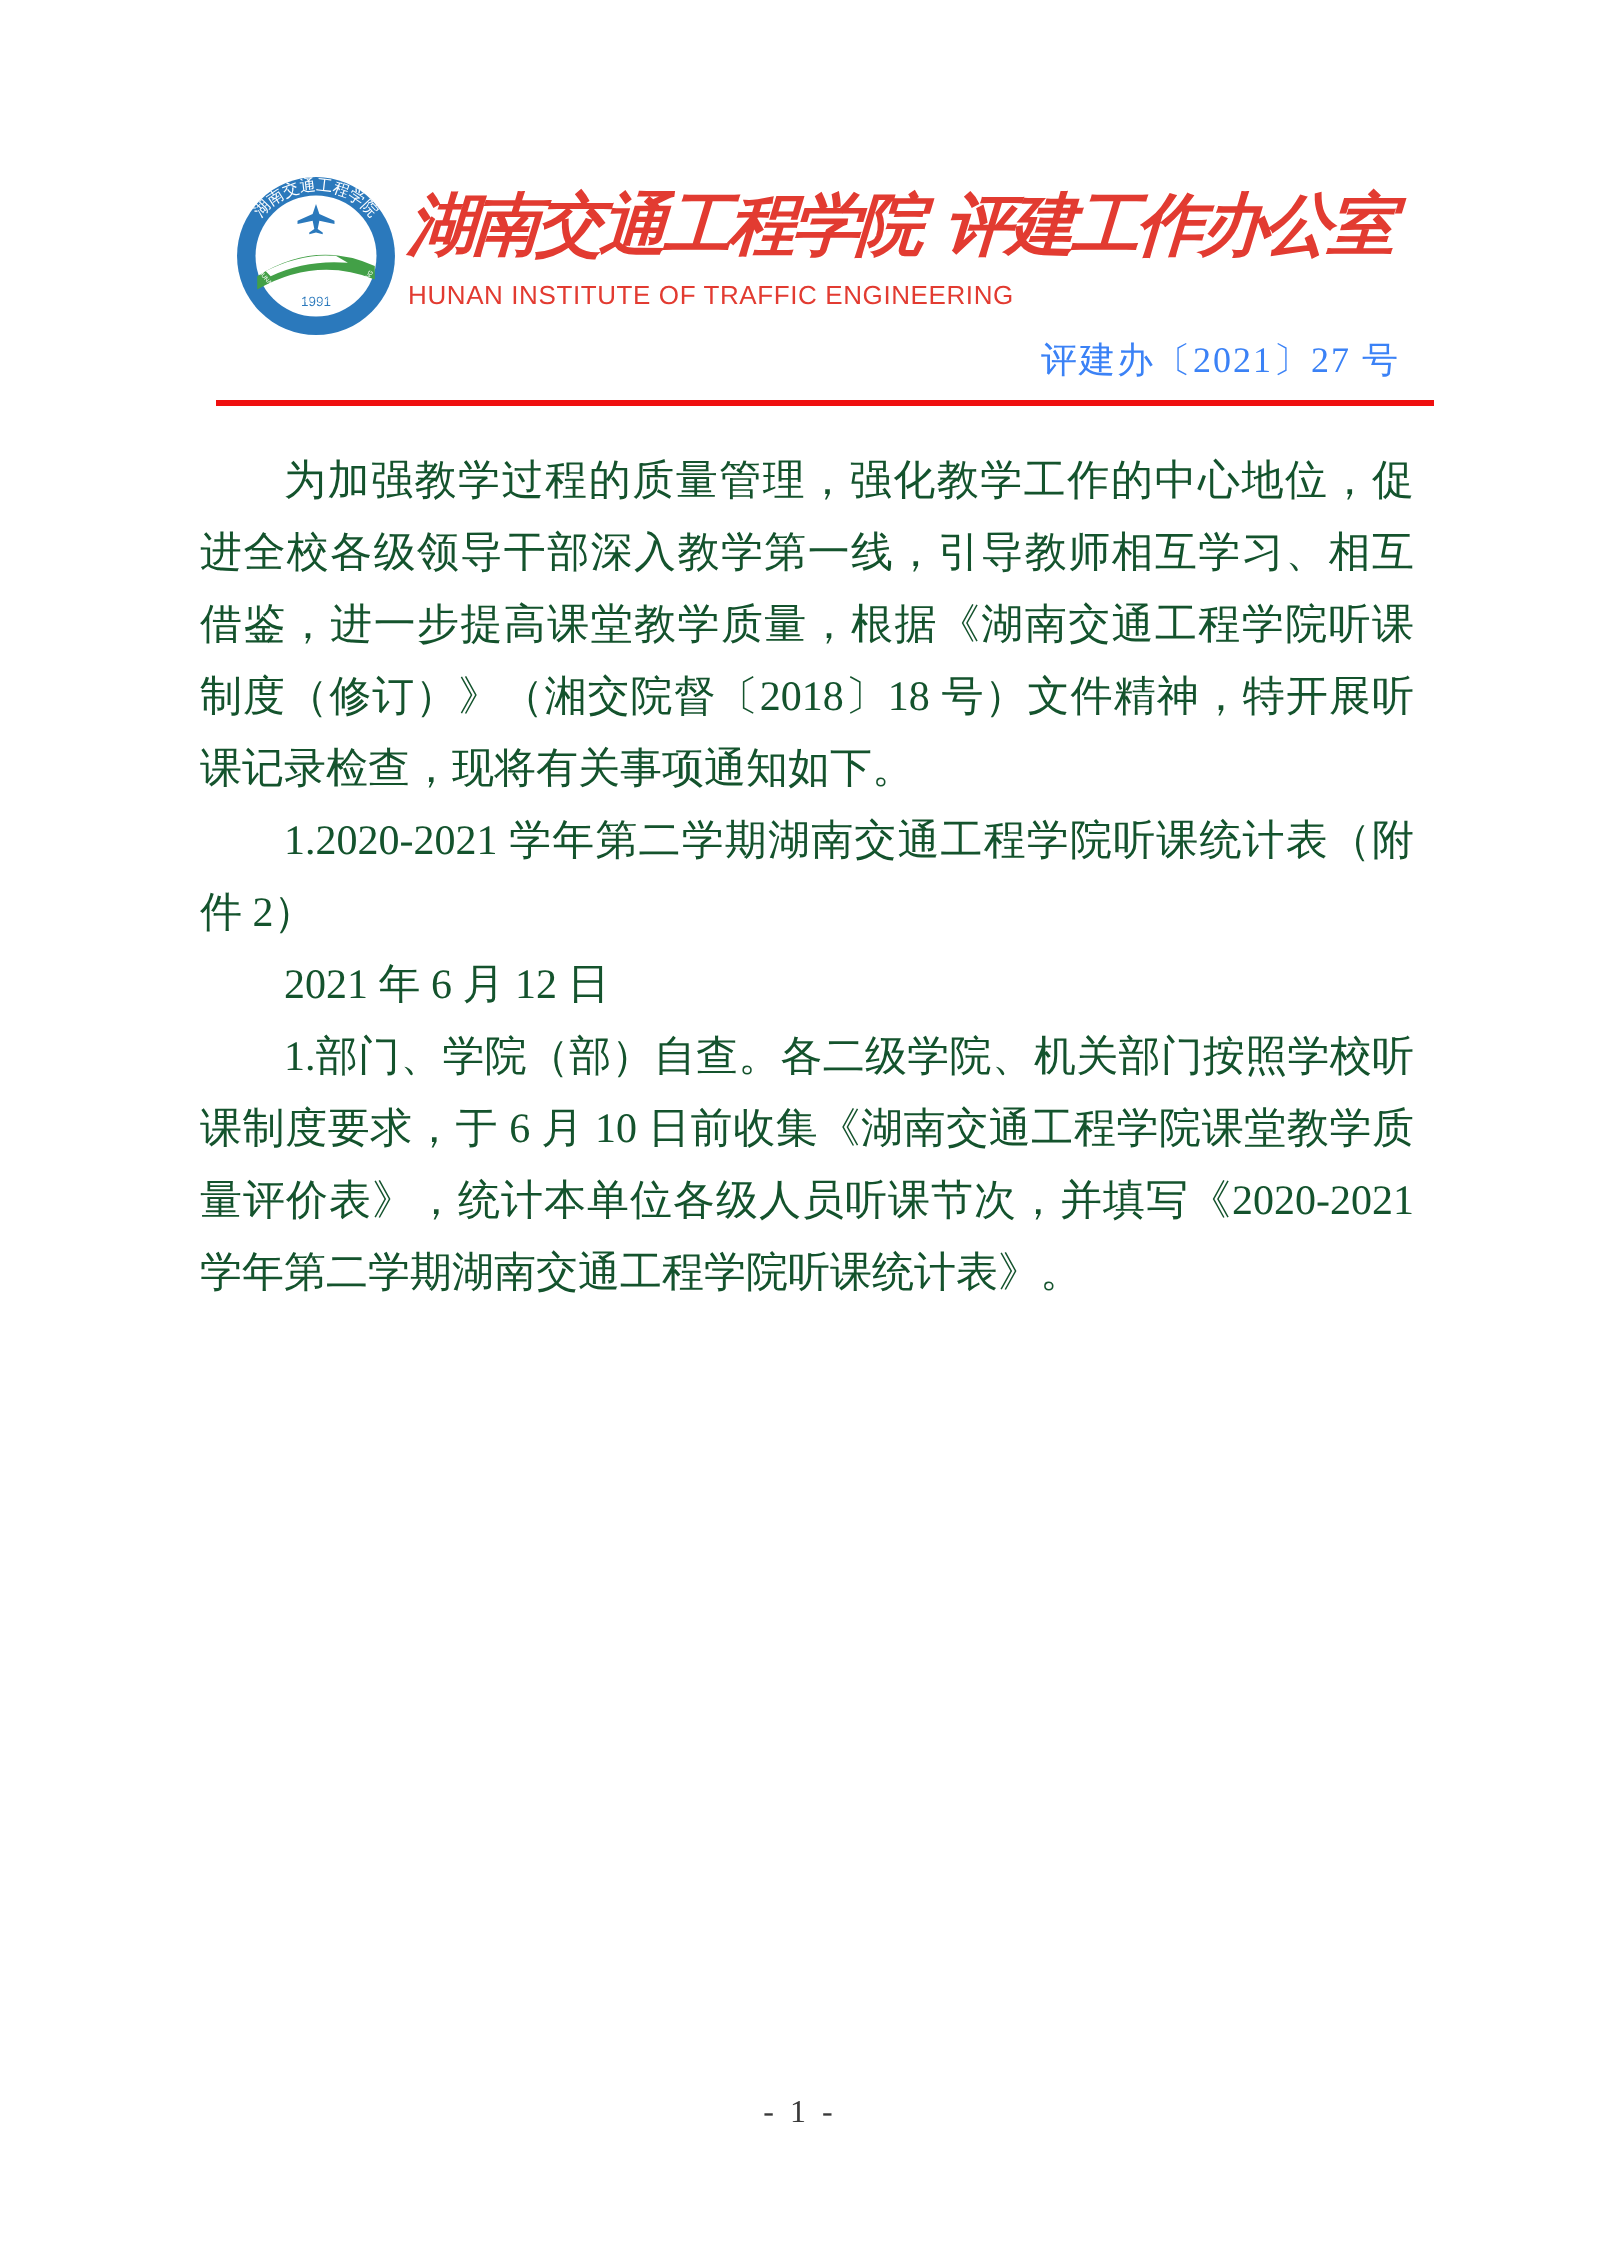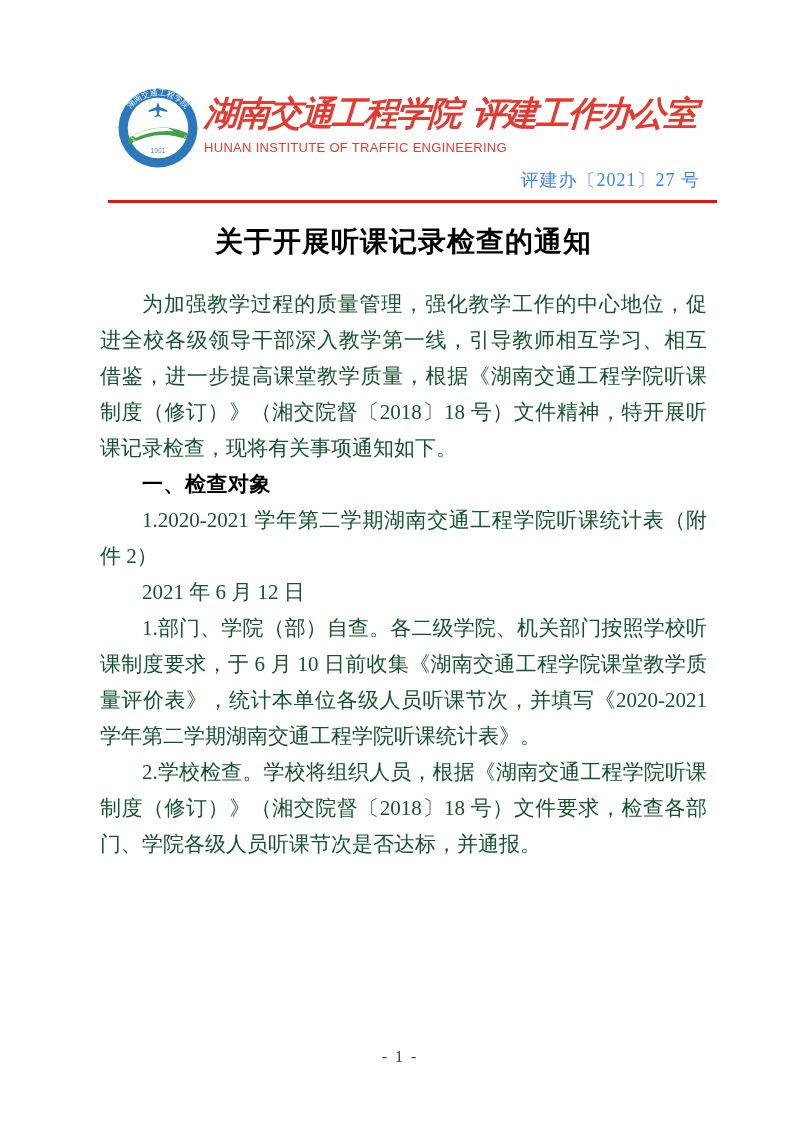--- a/index.html
+++ b/index.html
@@ -140,26 +140,23 @@
       <span>湖南交通工程学院</span><span class="office">评建工作办公室</span>
     </div>
     <div class="masthead-en">HUNAN INSTITUTE OF TRAFFIC ENGINEERING</div>
   </div>
 
   <div class="doc-number">评建办〔2021〕27 号</div>
 
   <div class="red-line"></div>
 
   <div class="content">
-    <h1 class="notice-title">关于开展听课记录检查的通知</h1>
     <main id="body-container">
         <p class="text">为加强教学过程的质量管理，强化教学工作的中心地位，促进全校各级领导干部深入教学第一线，引导教师相互学习、相互借鉴，进一步提高课堂教学质量，根据《湖南交通工程学院听课制度（修订）》（湘交院督〔2018〕18 号）文件精神，特开展听课记录检查，现将有关事项通知如下。</p>
-        <p class="heading">一、检查对象</p>
         <p class="text">1.2020-2021 学年第二学期湖南交通工程学院听课统计表（附件 2）</p>
         <p class="text">2021 年 6 月 12 日</p>
         <p class="text">1.部门、学院（部）自查。各二级学院、机关部门按照学校听课制度要求，于 6 月 10 日前收集《湖南交通工程学院课堂教学质量评价表》，统计本单位各级人员听课节次，并填写《2020-2021 学年第二学期湖南交通工程学院听课统计表》。</p>
-        <p class="text">2.学校检查。学校将组织人员，根据《湖南交通工程学院听课制度（修订）》（湘交院督〔2018〕18 号）文件要求，检查各部门、学院各级人员听课节次是否达标，并通报。</p>
       </main>
   </div>
 
   <div class="page-footer">- 1 -</div>
 
 </div>
 
 </body></html>

